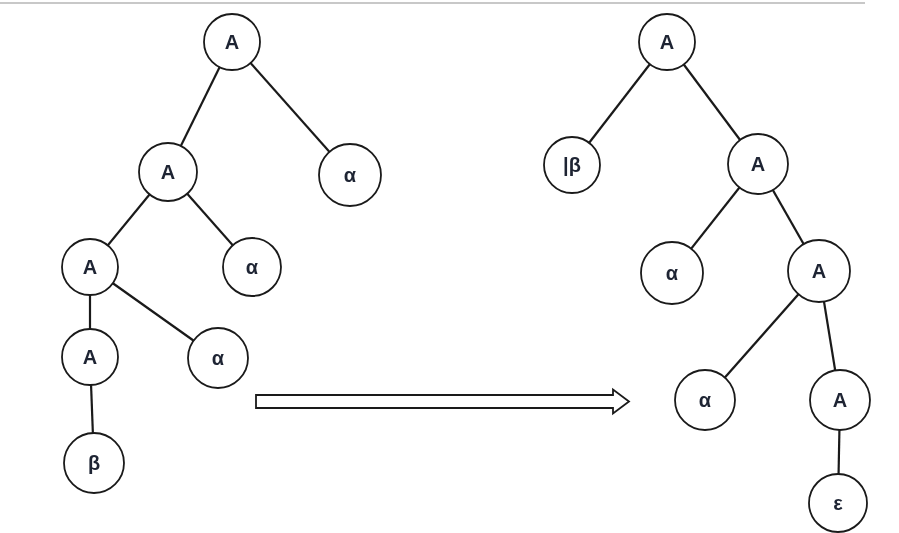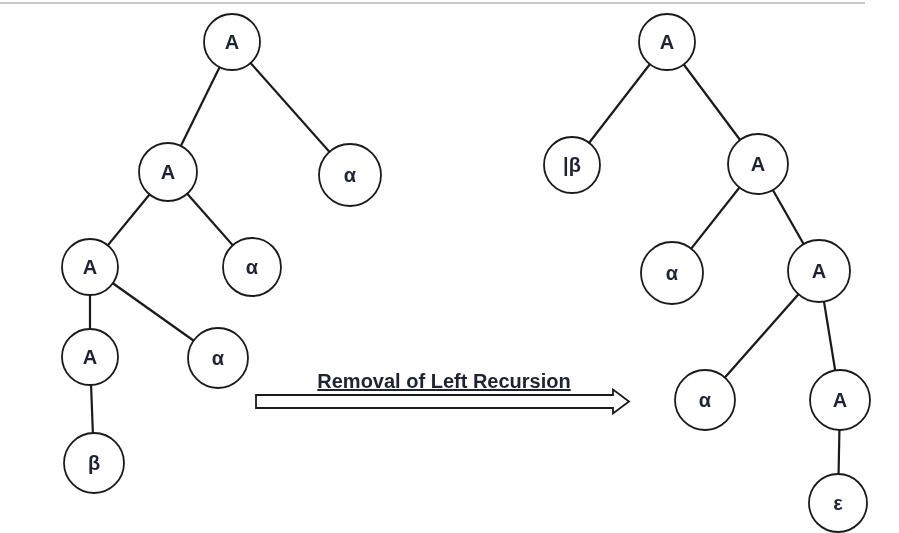--- a/index.html
+++ b/index.html
@@ -95,14 +95,13 @@
         <text x="819" y="271" dy="0.36em" text-anchor="middle" fill="#1e2433">A</text>
         <circle cx="705" cy="400" r="30" fill="#ffffff" stroke="#1a1a1a" stroke-width="1.8"></circle>
         <text x="705" y="400" dy="0.36em" text-anchor="middle" fill="#1e2433">α</text>
         <circle cx="840" cy="400" r="30" fill="#ffffff" stroke="#1a1a1a" stroke-width="1.8"></circle>
         <text x="840" y="400" dy="0.36em" text-anchor="middle" fill="#1e2433">A</text>
         <circle cx="838" cy="503" r="29" fill="#ffffff" stroke="#1a1a1a" stroke-width="1.8"></circle>
         <text x="838" y="503" dy="0.36em" text-anchor="middle" fill="#1e2433">ε</text>
       </g>
       <path d="M256,395 L613,395 L613,389.5 L629,401.5 L613,413.5 L613,408 L256,408 Z" fill="#ffffff" stroke="#1a1a1a" stroke-width="1.8" stroke-linejoin="miter"></path>
     </svg>
-  <div class="arrow-label" style="color: rgb(28, 36, 51);">Removal of Left Recursion</div>
 </div>
 
 </body></html>

